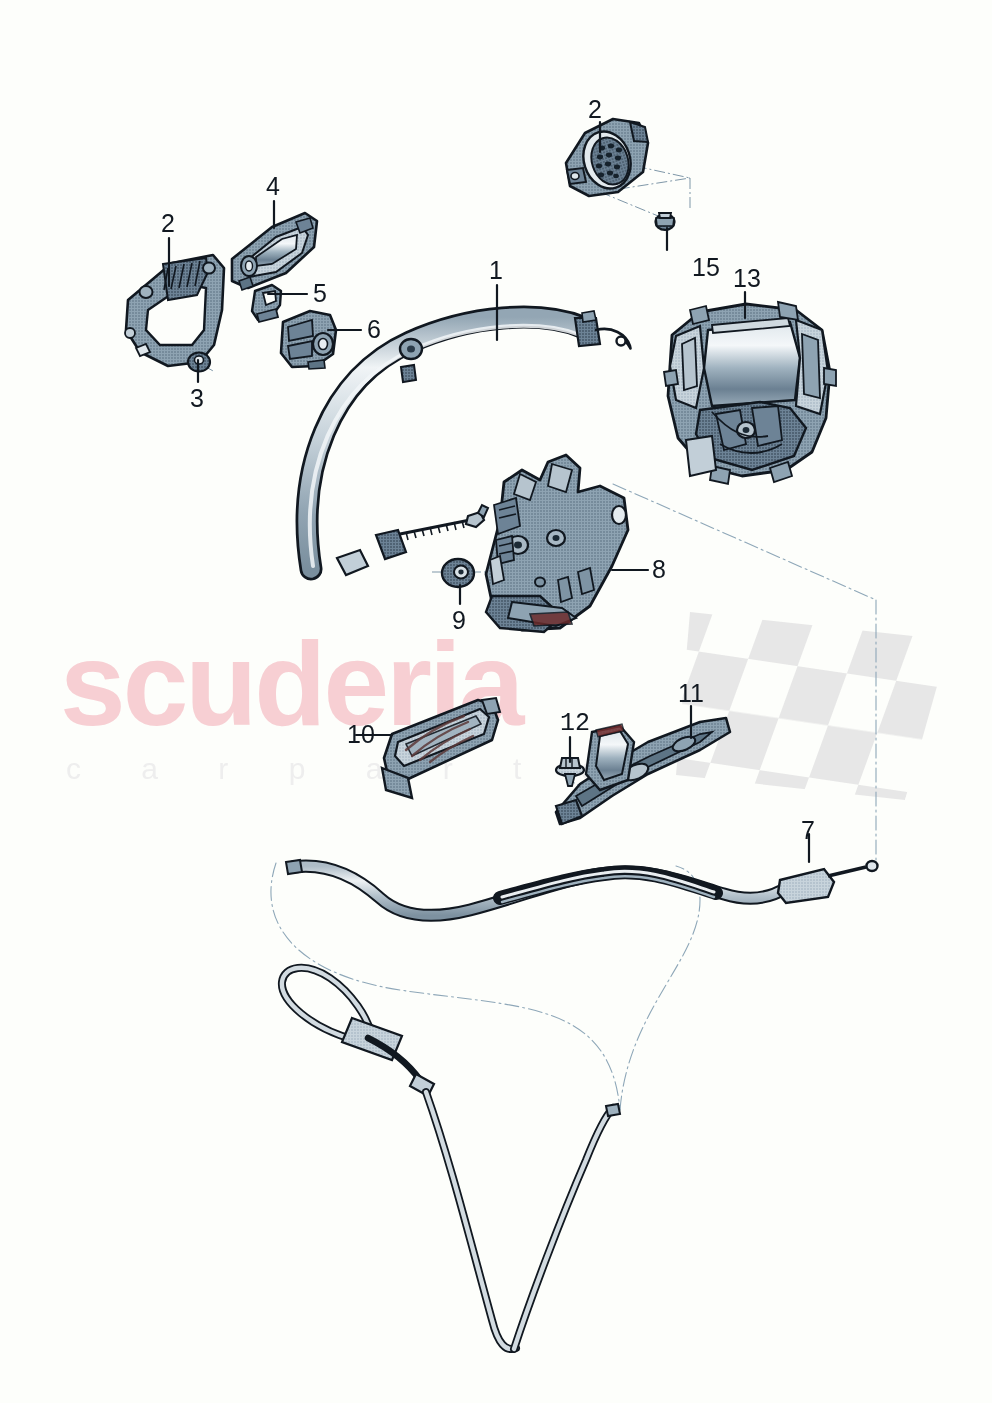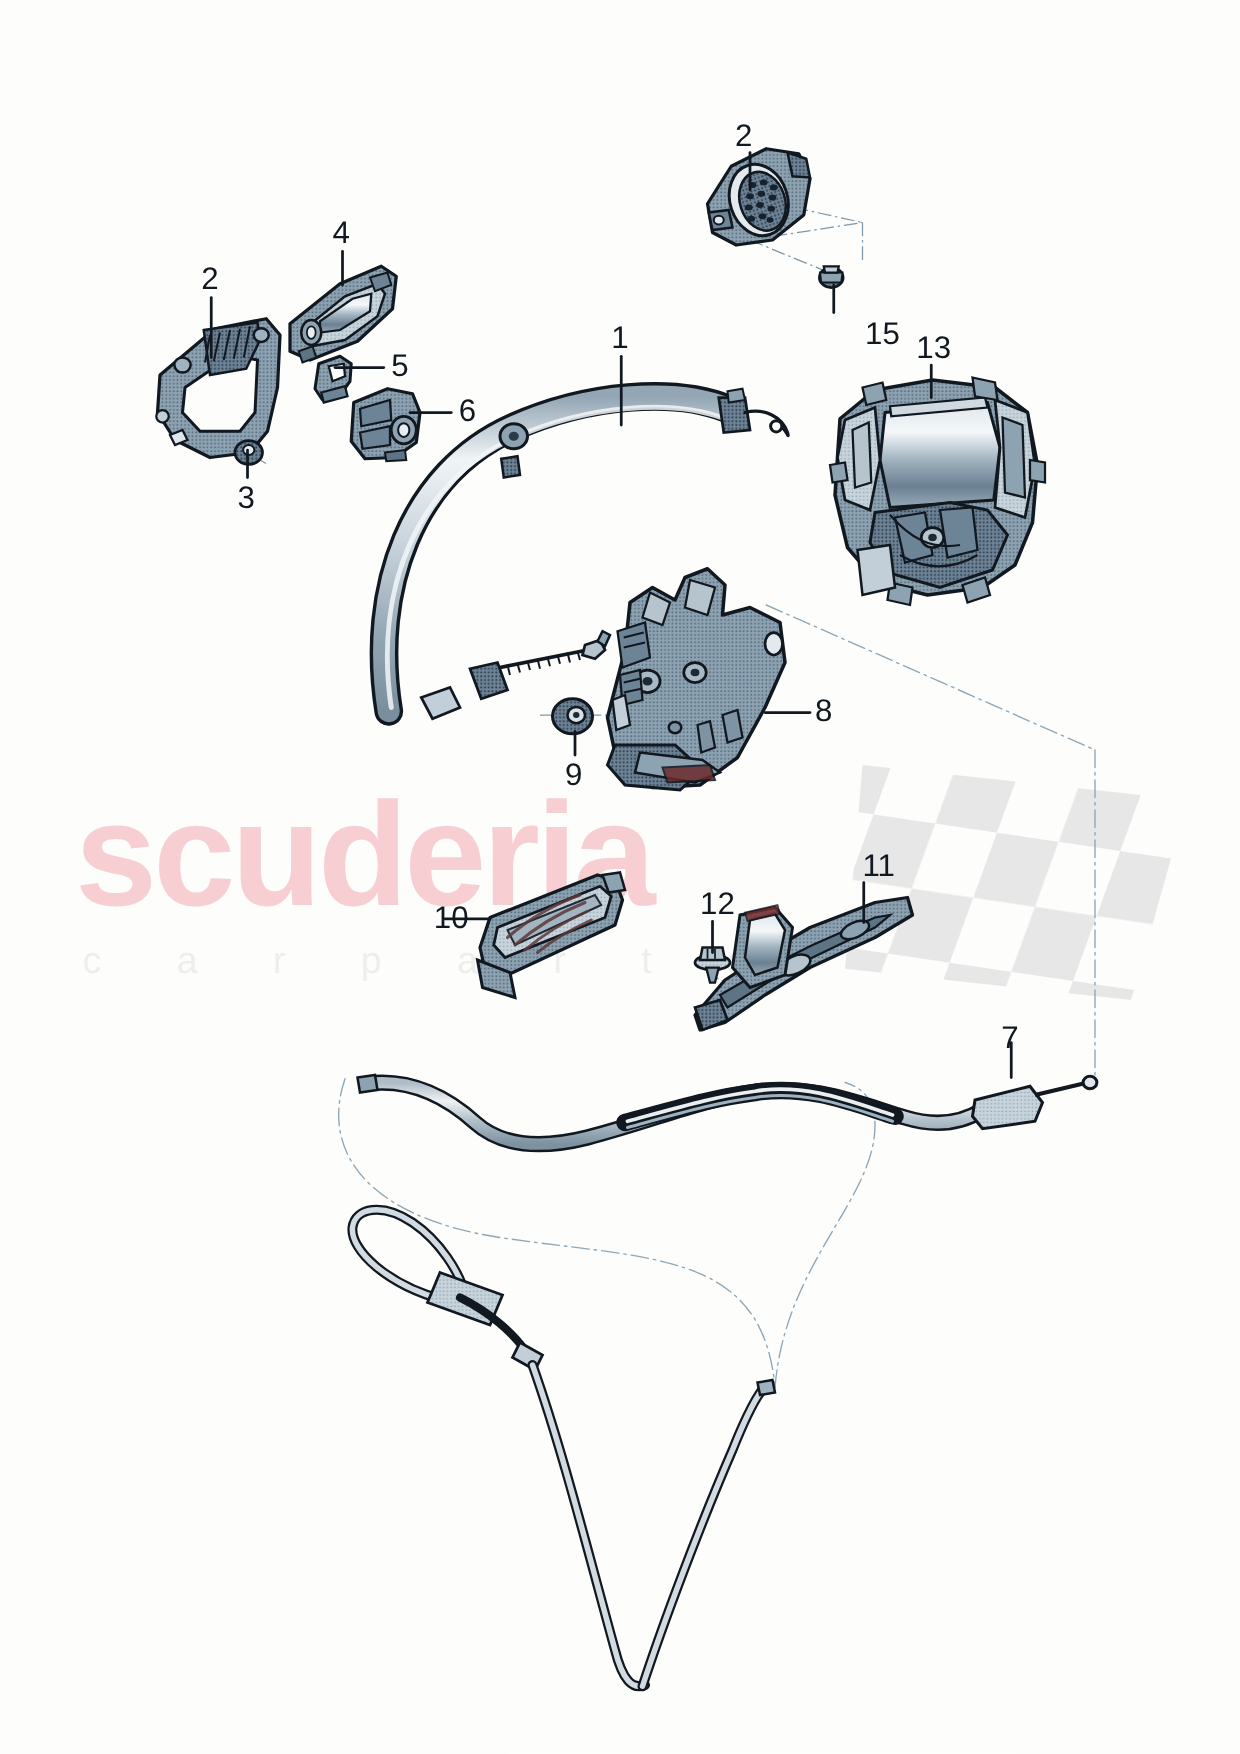--- a/index.html
+++ b/index.html
@@ -407,20 +407,20 @@
       <div class="lbl" style="left: 489px; top: 258px;">1</div>
       <div class="lbl" style="left: 161px; top: 211px;">2</div>
       <div class="lbl" style="left: 190px; top: 386px;">3</div>
       <div class="lbl" style="left: 266px; top: 174px;">4</div>
       <div class="lbl" style="left: 313px; top: 281px;">5</div>
       <div class="lbl" style="left: 367px; top: 317px;">6</div>
       <div class="lbl" style="left: 801px; top: 818px;">7</div>
       <div class="lbl" style="left: 652px; top: 557px;">8</div>
       <div class="lbl" style="left: 452px; top: 608px;">9</div>
       <div class="lbl" style="left: 330px; top: 722px; margin-left: 17px;">10</div>
-      <div class="lbl" style="left: 678px; top: 681px; margin-left: 12px;">11</div>
-      <div class="lbl" style="left: 560px; top: 711px;">12</div>
+      <div class="lbl" style="left: 678px; top: 681px;">11</div>
+      <div class="lbl" style="left: 560px; top: 711px; font-family: Liberation Mono, monospace;">12</div>
       <div class="lbl" style="left: 733px; top: 266px;">13</div>
       <div class="lbl" style="left: 588px; top: 97px;">2</div>
       <div class="lbl" style="left: 692px; top: 255px;">15</div>
     </div>
 
 </div>
 
 </body></html>

